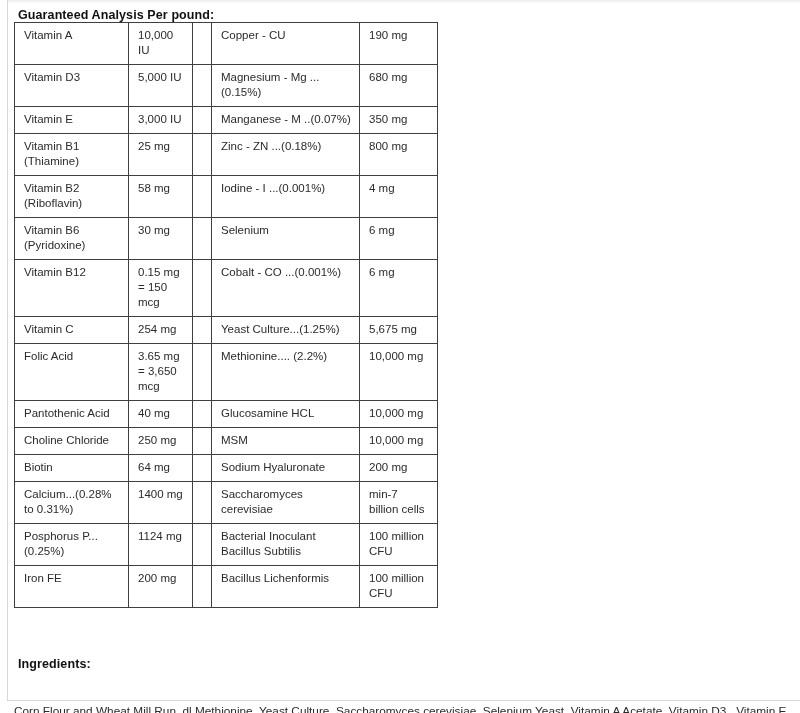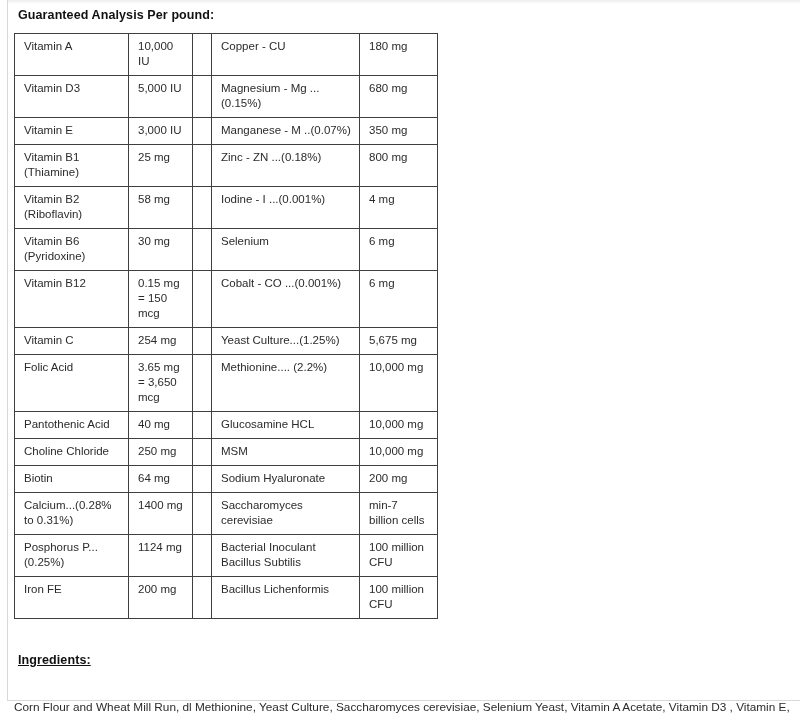--- a/index.html
+++ b/index.html
@@ -19,24 +19,23 @@
     padding: 7px 0 0 6px;
   }
   .section-heading {
     font-size: 12.5px;
     font-weight: 700;
     color: #111111;
     letter-spacing: 0.1px;
     margin-left: 4px;
   }
   .heading-top { margin-top: 1px; }
-  .heading-ingredients { margin-top: 34px; text-decoration: underline; }
+  .heading-ingredients { margin-top: 49px; }
   table.ga-table {
     border-collapse: collapse;
-    margin-top: 11px;
     table-layout: fixed;
     color: #2b2b2b;
     font-size: 11.5px;
     line-height: 15px;
   }
   table.ga-table td {
     border: 1px solid #3f3f3f;
     vertical-align: top;
     padding: 5px 7px 6px 9px;
     word-wrap: break-word;
@@ -62,21 +61,21 @@
 
   <div class="section-heading heading-top">Guaranteed Analysis Per pound:</div>
 
   <table class="ga-table">
     <tbody id="ga-tbody">
         <tr class="ga-row">
           <td class="col-name1">Vitamin A</td>
           <td class="col-amount1">10,000 IU</td>
           <td class="col-spacer"></td>
           <td class="col-name2">Copper - CU</td>
-          <td class="col-amount2">180 mg</td>
+          <td class="col-amount2">190 mg</td>
         </tr>
         <tr class="ga-row">
           <td class="col-name1">Vitamin D3</td>
           <td class="col-amount1">5,000 IU</td>
           <td class="col-spacer"></td>
           <td class="col-name2">Magnesium - Mg ...(0.15%)</td>
           <td class="col-amount2">680 mg</td>
         </tr>
         <tr class="ga-row">
           <td class="col-name1">Vitamin E</td>

